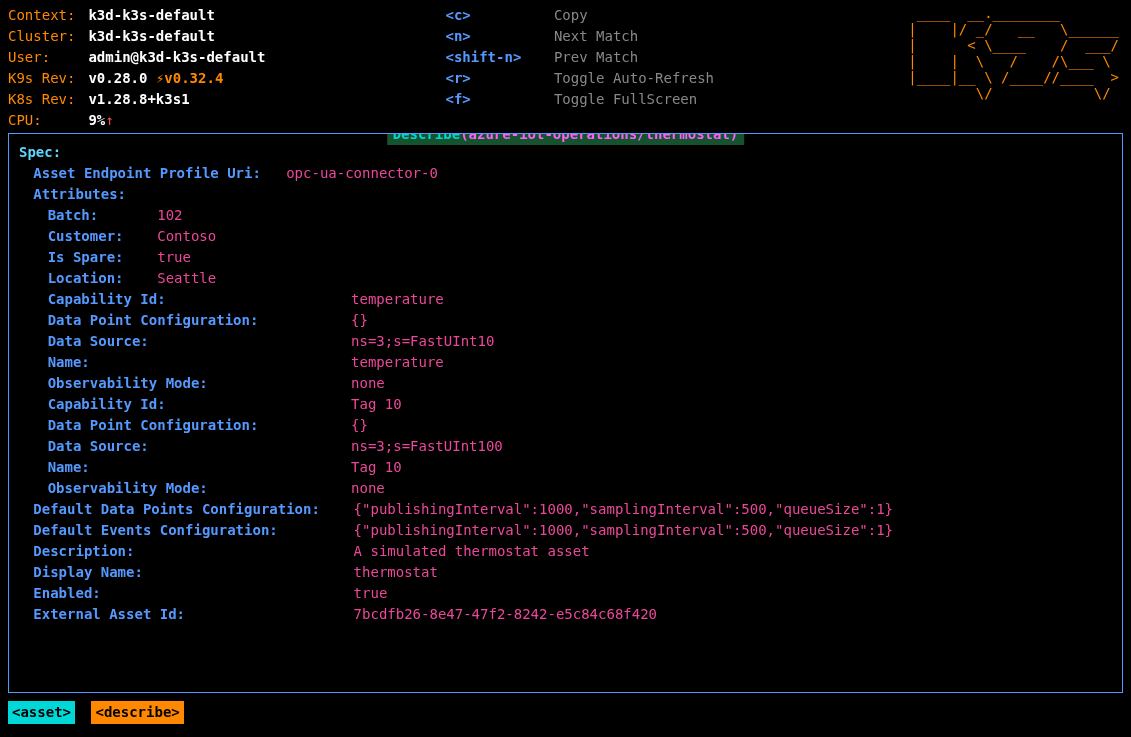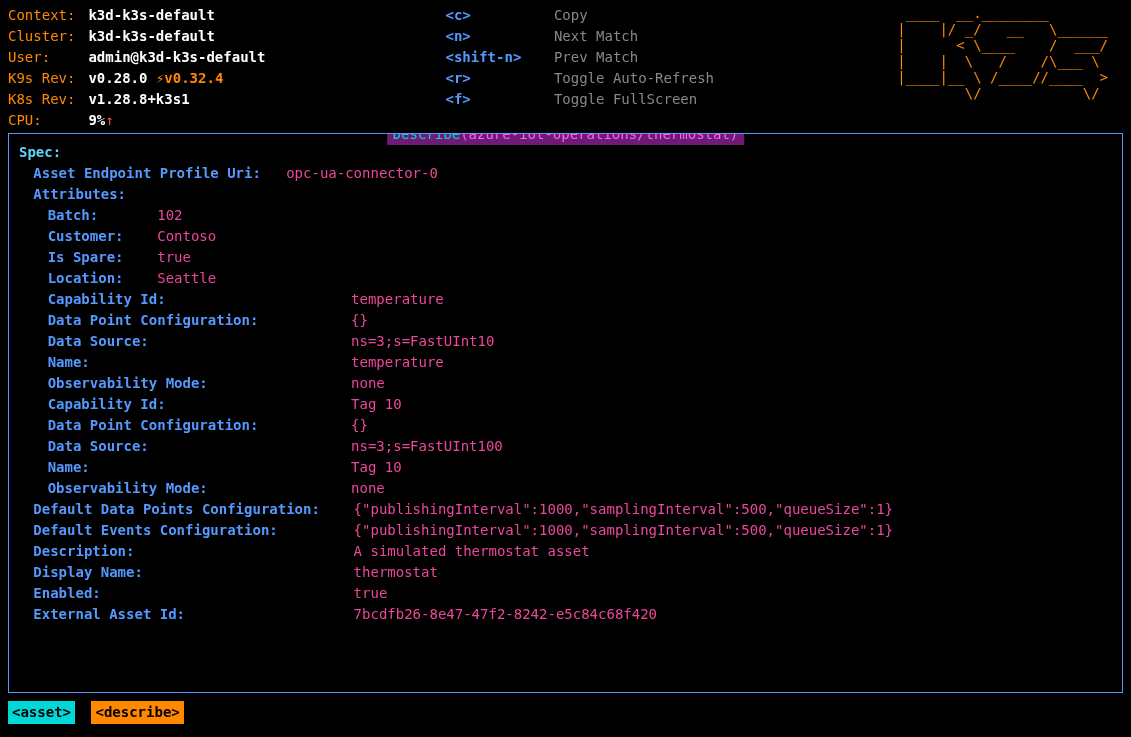--- a/index.html
+++ b/index.html
@@ -41,39 +41,39 @@
       color: #5599ff;
     }
     .shortcut-row .desc { color: #888; }
     
     .ascii-logo {
       color: #ff8800;
       white-space: pre;
       font-size: 14px;
       line-height: 1.15;
       text-align: left;
-      margin-right: 15px;
+      margin-right: 4px;
     }
     
     .panel {
       border: 1px solid #5599ff;
       position: relative;
       margin-top: 2px;
       padding: 8px 10px;
       height: 560px;
       overflow: hidden;
     }
     .panel-title {
       position: absolute;
       top: -10px;
       left: 50%;
       transform: translateX(-50%);
-      background: #701a75;
+      background: #14532d;
       padding: 0 6px;
-      font-weight: normal;
+      font-weight: bold;
       white-space: nowrap;
     }
     .panel-title .sep { color: #5fd7ff; }
     
     .spec-line { white-space: pre; }
     .key1 { color: #5fd7ff; font-weight: bold; }
     .key2 { color: #5599ff; font-weight: bold; }
     .val  { color: #ec4899; }
     .ind1 { padding-left: 1.7ch; }
     .ind2 { padding-left: 3.4ch; }

